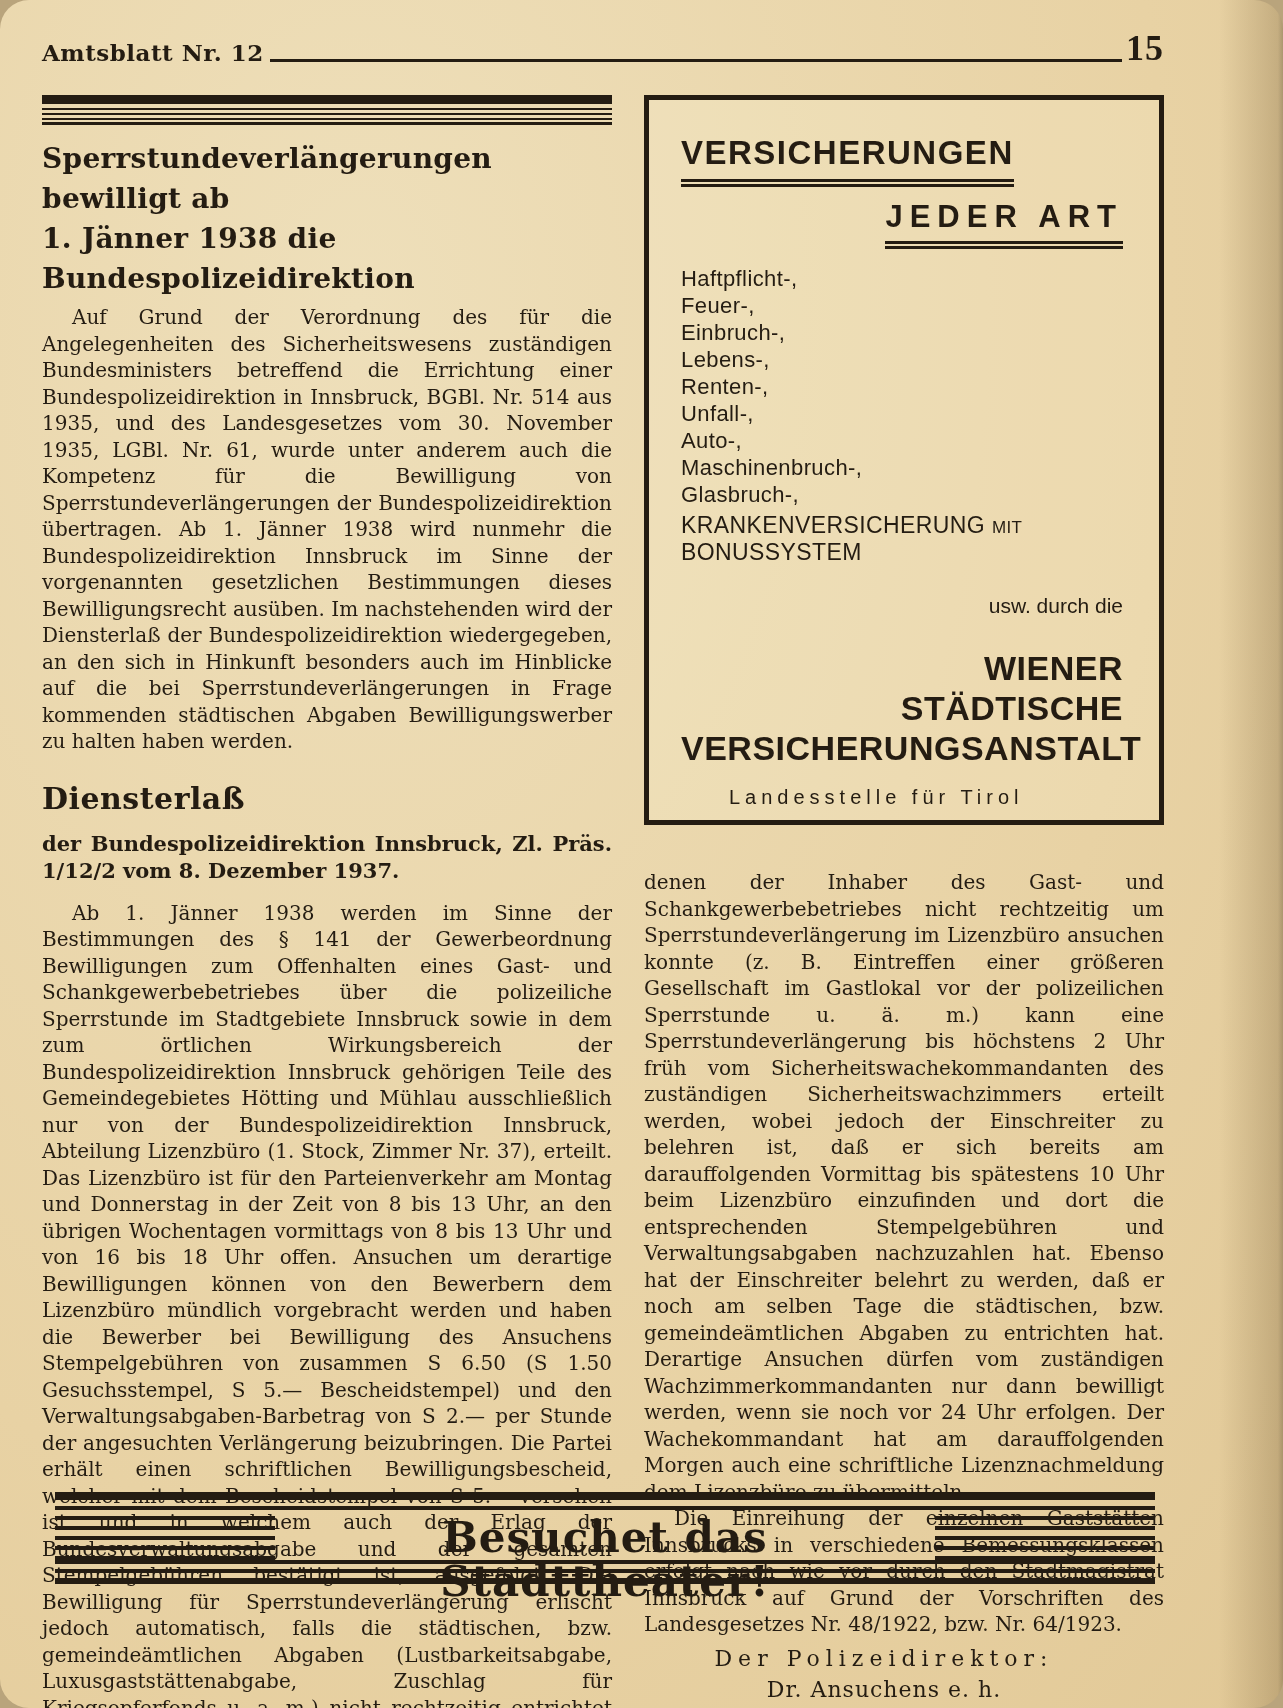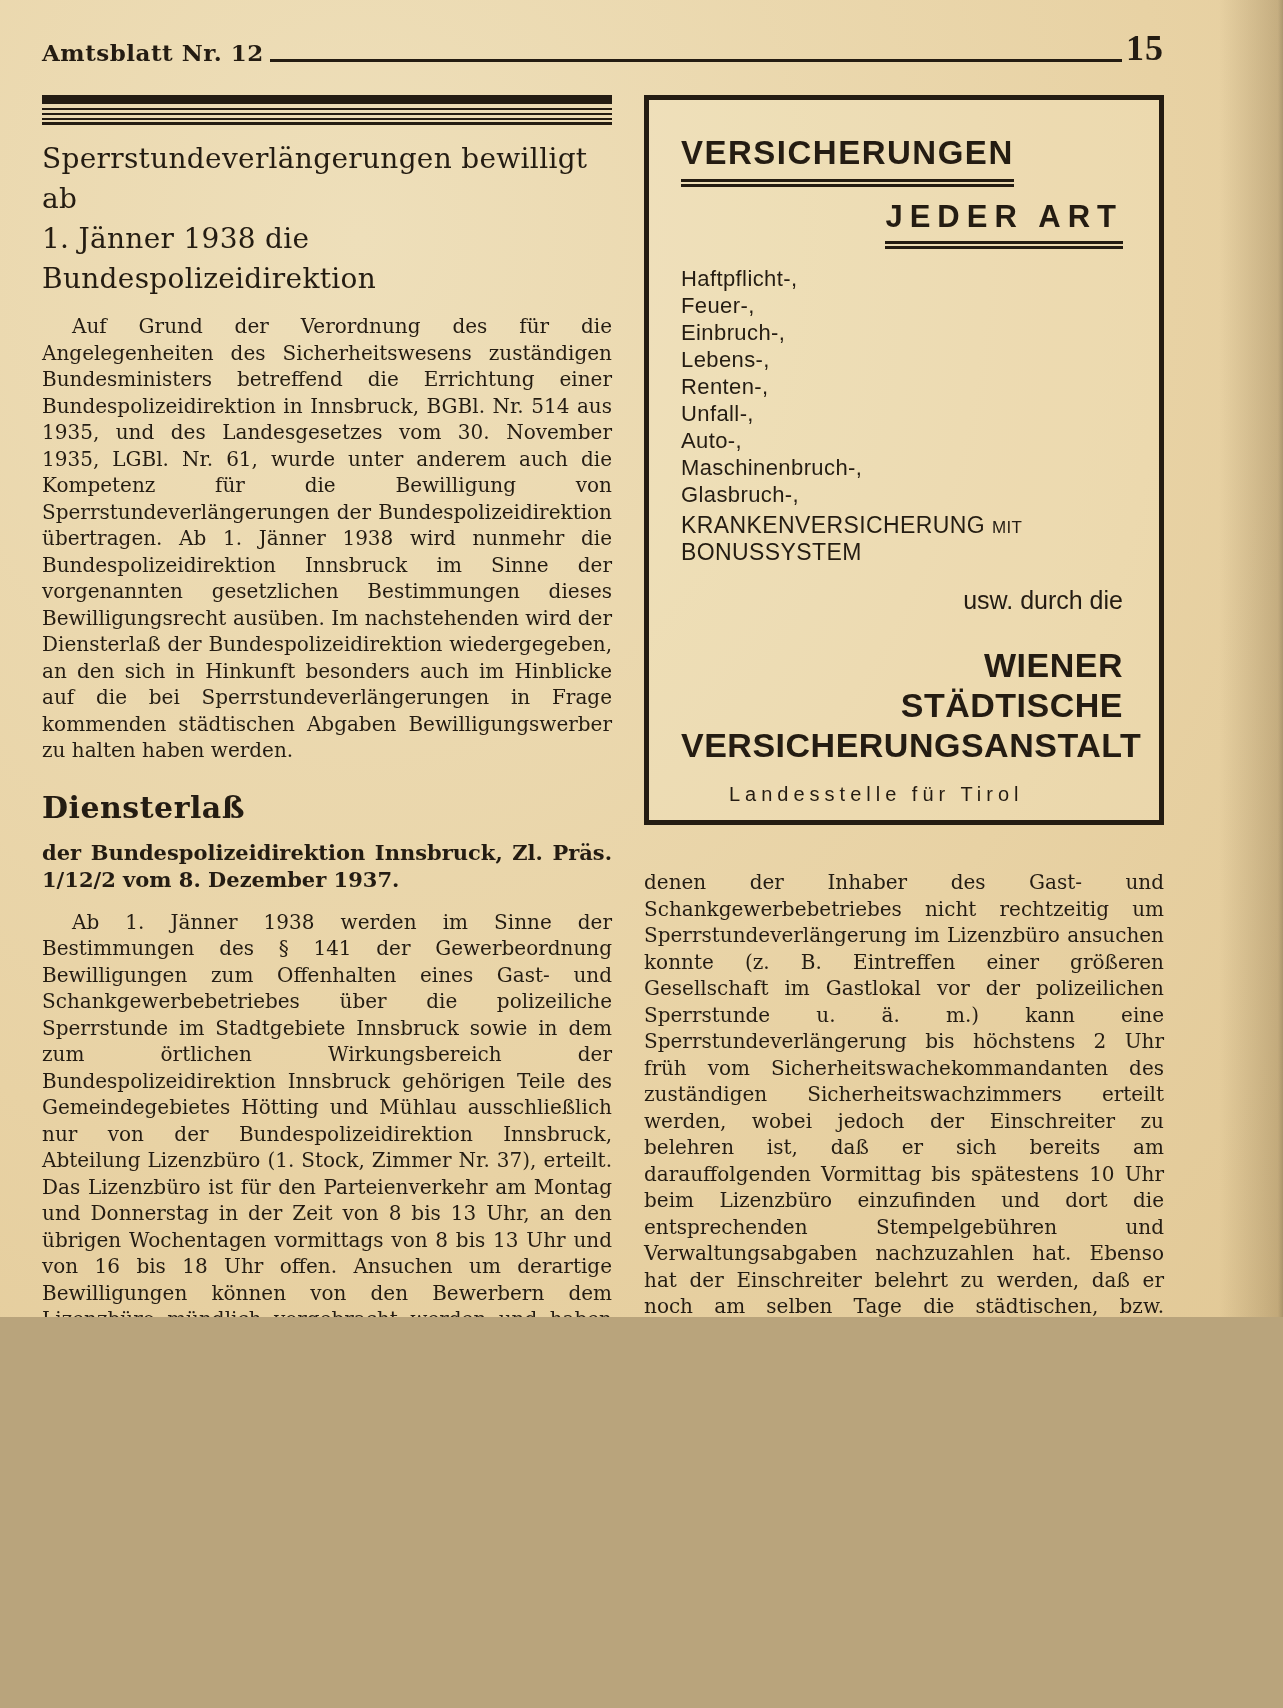--- a/index.html
+++ b/index.html
@@ -4,28 +4,29 @@
 <style>
   :root{
     --paper:#e8d2a4;
     --paper-light:#eedfba;
     --ink:#241c12;
   }
   *{box-sizing:border-box;}
   html,body{margin:0;padding:0;background:#b9a47c;}
   .page{
     position:relative;
-    width:1283px;height:1317px;
+    width:1283px;height:1708px;
     margin:0 auto;
     background:
       linear-gradient(to right, rgba(0,0,0,0) 95%, rgba(110,85,45,.28) 99.6%, rgba(60,45,20,.35)),
       radial-gradient(ellipse at 28% 18%, var(--paper-light) 0%, var(--paper) 62%, #e2c997 100%);
     color:var(--ink);
     font-family:"DejaVu Serif", serif;
     overflow:hidden;
+    border-radius:29px;
   }
   
   .page-header{
     position:absolute;left:42px;top:30px;width:1122px;
     display:flex;align-items:flex-end;
   }
   .masthead{
     font-weight:bold;font-size:23px;letter-spacing:.5px;white-space:nowrap;
   }
   .header-rule{
@@ -47,21 +48,21 @@
     height:30px;
     background:linear-gradient(to bottom,
       var(--ink) 0 9px, transparent 9px 13px,
       var(--ink) 13px 15px, transparent 15px 18px,
       var(--ink) 18px 20px, transparent 20px 23px,
       var(--ink) 23px 25px, transparent 25px 27px,
       var(--ink) 27px 30px);
   }
 
   .article-title{
-    margin:14px 0 14px;font-weight:normal;font-size:28px;line-height:40px;letter-spacing:.3px;
+    margin:14px 0 5px;font-weight:bold;font-size:28px;line-height:40px;letter-spacing:.3px;
   }
   .body-text{
     margin:0;font-size:20px;line-height:26.5px;text-align:justify;
   }
   .indent{text-indent:30px;}
   .h-diensterlass{
     margin:26px 0 0;font-weight:bold;font-size:30px;letter-spacing:.5px;
   }
   .subtitle{
     margin:14px 0 16px;font-weight:bold;font-size:21px;line-height:27px;text-align:justify;
@@ -79,21 +80,21 @@
     border-bottom:8px double var(--ink);padding-bottom:7px;
   }
   .ad-h2{text-align:right;margin-top:12px;}
   .ad-h2 span{
     display:inline-block;font-weight:bold;font-size:31px;letter-spacing:7px;
     border-bottom:8px double var(--ink);padding-bottom:6px;
   }
   .ad-list{list-style:none;margin:16px 0 0;padding:0;font-size:22px;line-height:27px;letter-spacing:.4px;}
   .ad-kranken{margin-top:4px;font-size:23px;letter-spacing:.4px;}
   .ad-kranken .small-caps{font-size:17px;}
-  .ad-usw{text-align:right;font-size:25px;margin-top:20px;}
+  .ad-usw{text-align:right;font-size:21px;margin-top:28px;}
   .ad-company{text-align:right;font-weight:bold;font-size:34px;line-height:40px;margin-top:30px;letter-spacing:.5px;}
   .ad-branch{margin-top:18px;font-size:20px;letter-spacing:5px;margin-left:48px;}
   .ad-address{margin-top:12px;font-size:23px;letter-spacing:.8px;}
 
   .continuation{margin-top:44px;}
   .signature{margin:8px 60px 0 auto;width:440px;text-align:center;}
   .sig-role{font-size:22px;letter-spacing:6px;}
   .sig-name{font-size:22px;margin-top:6px;letter-spacing:1px;}
 
   

